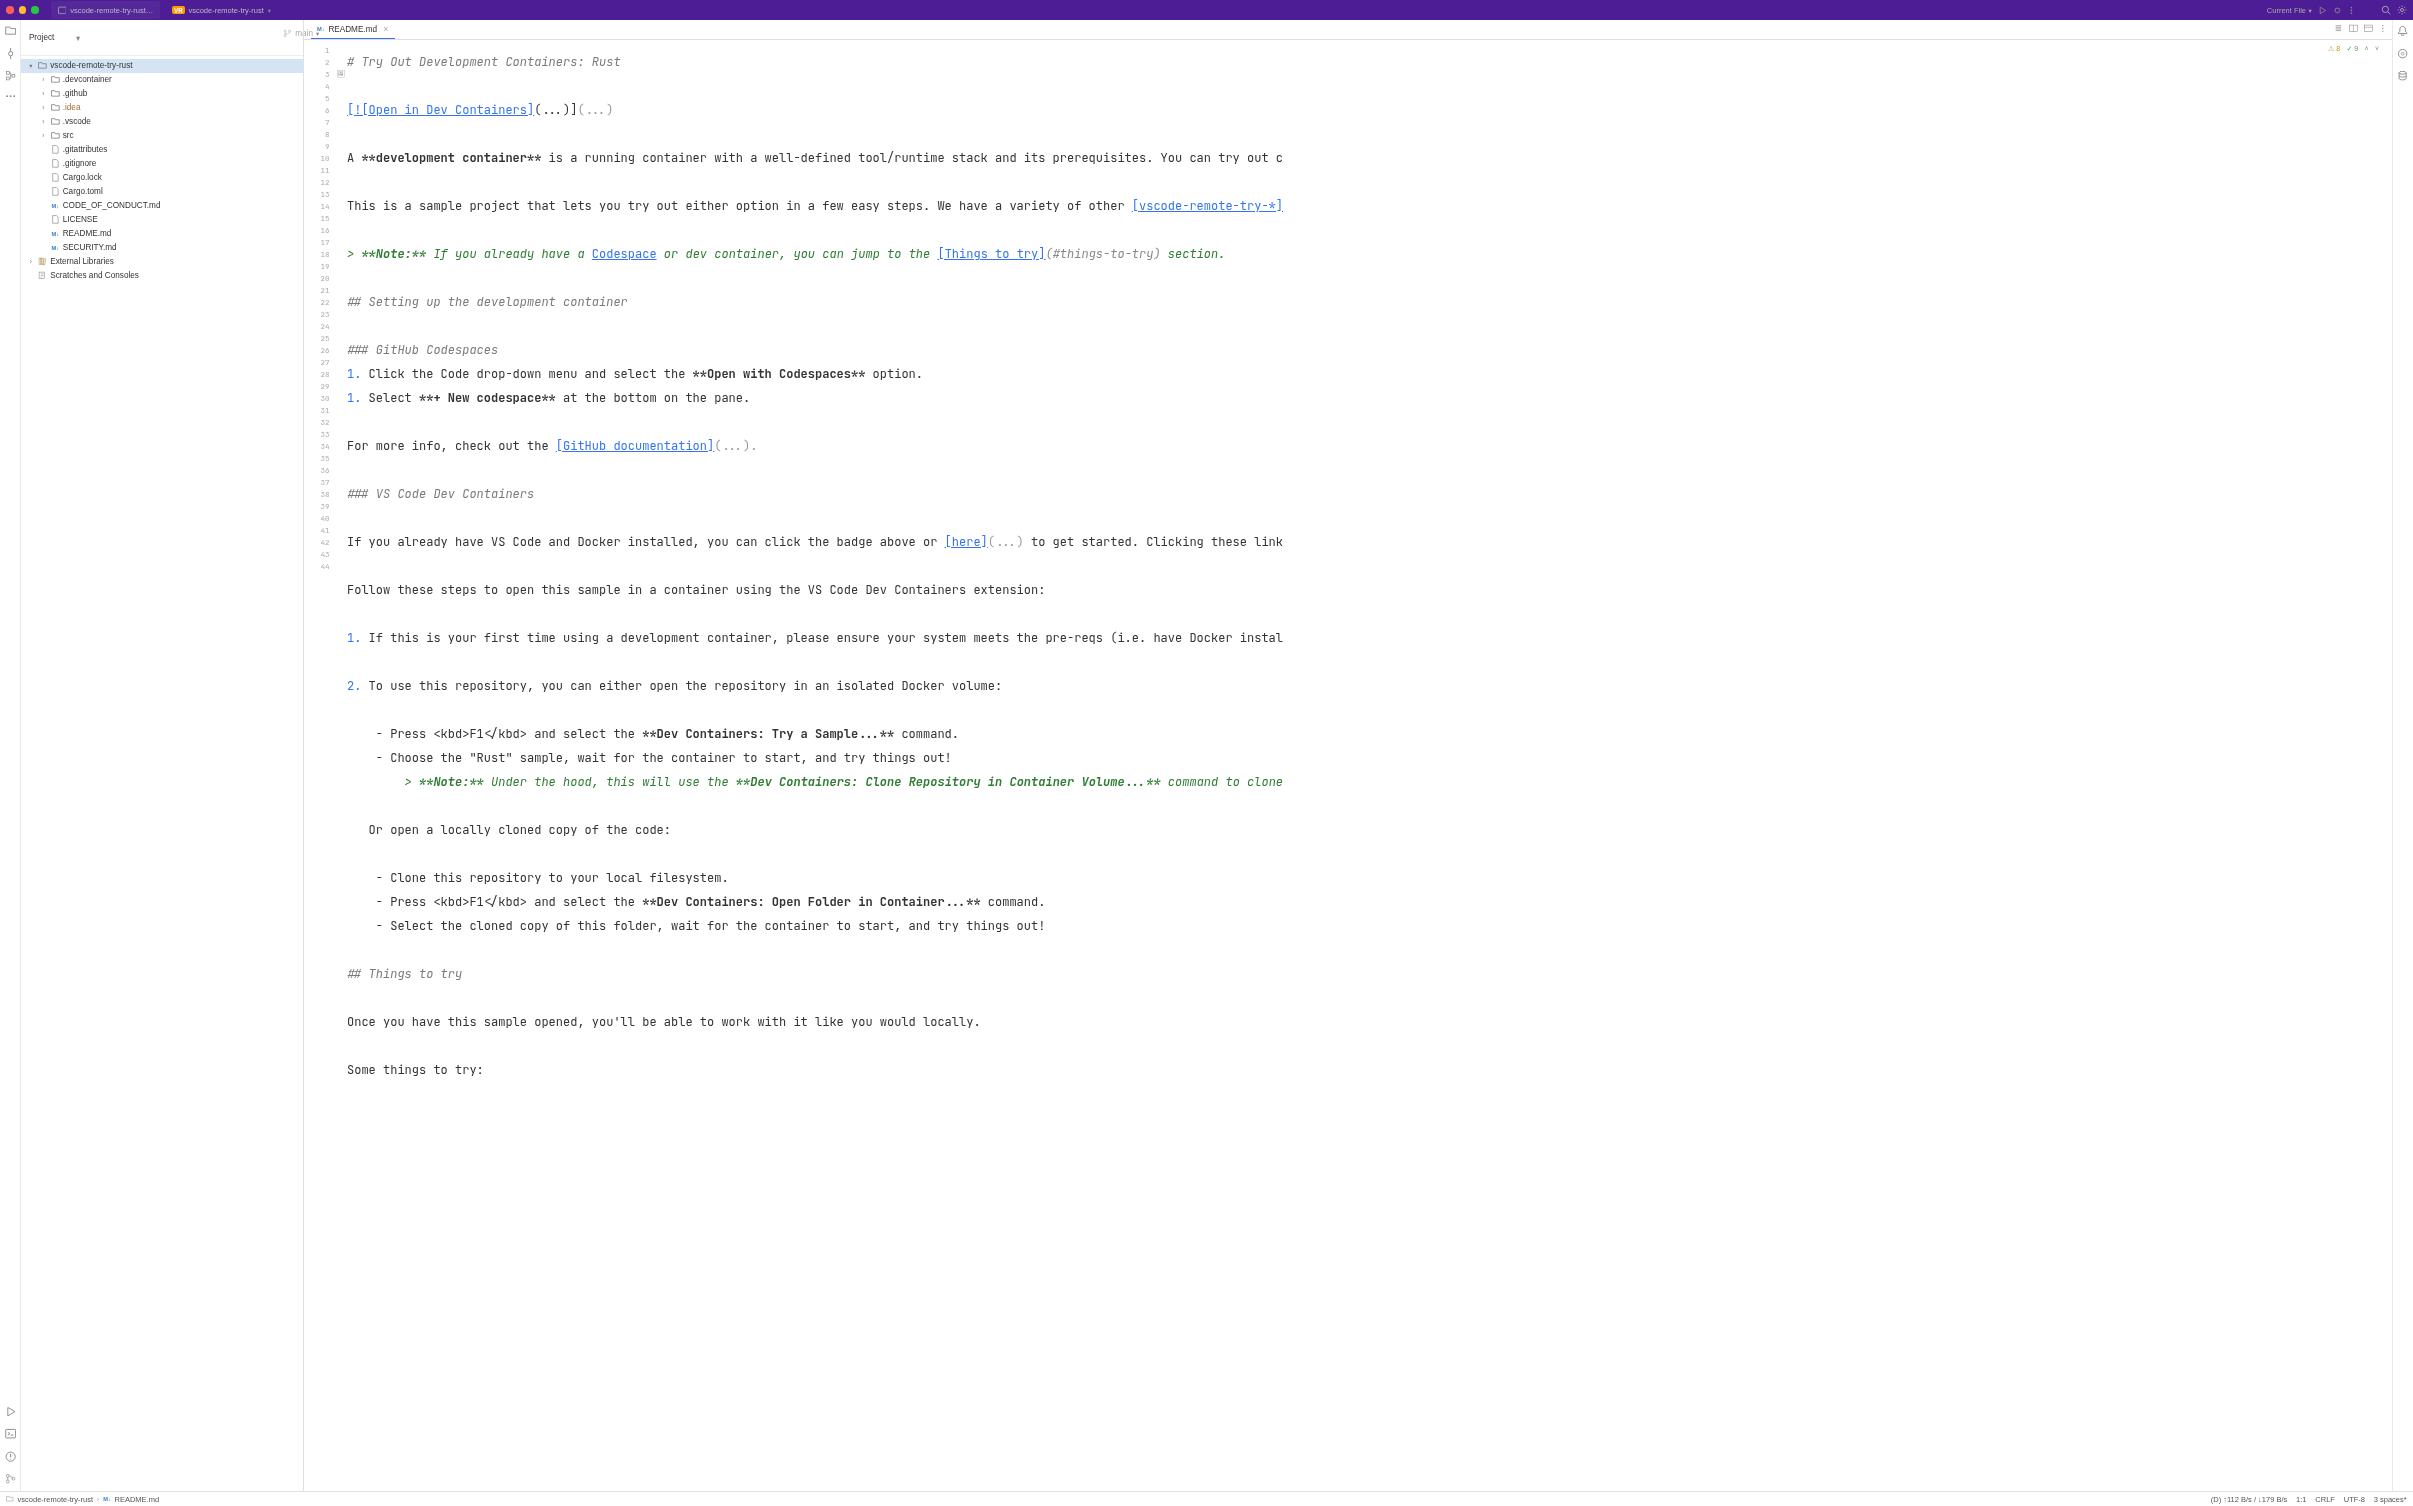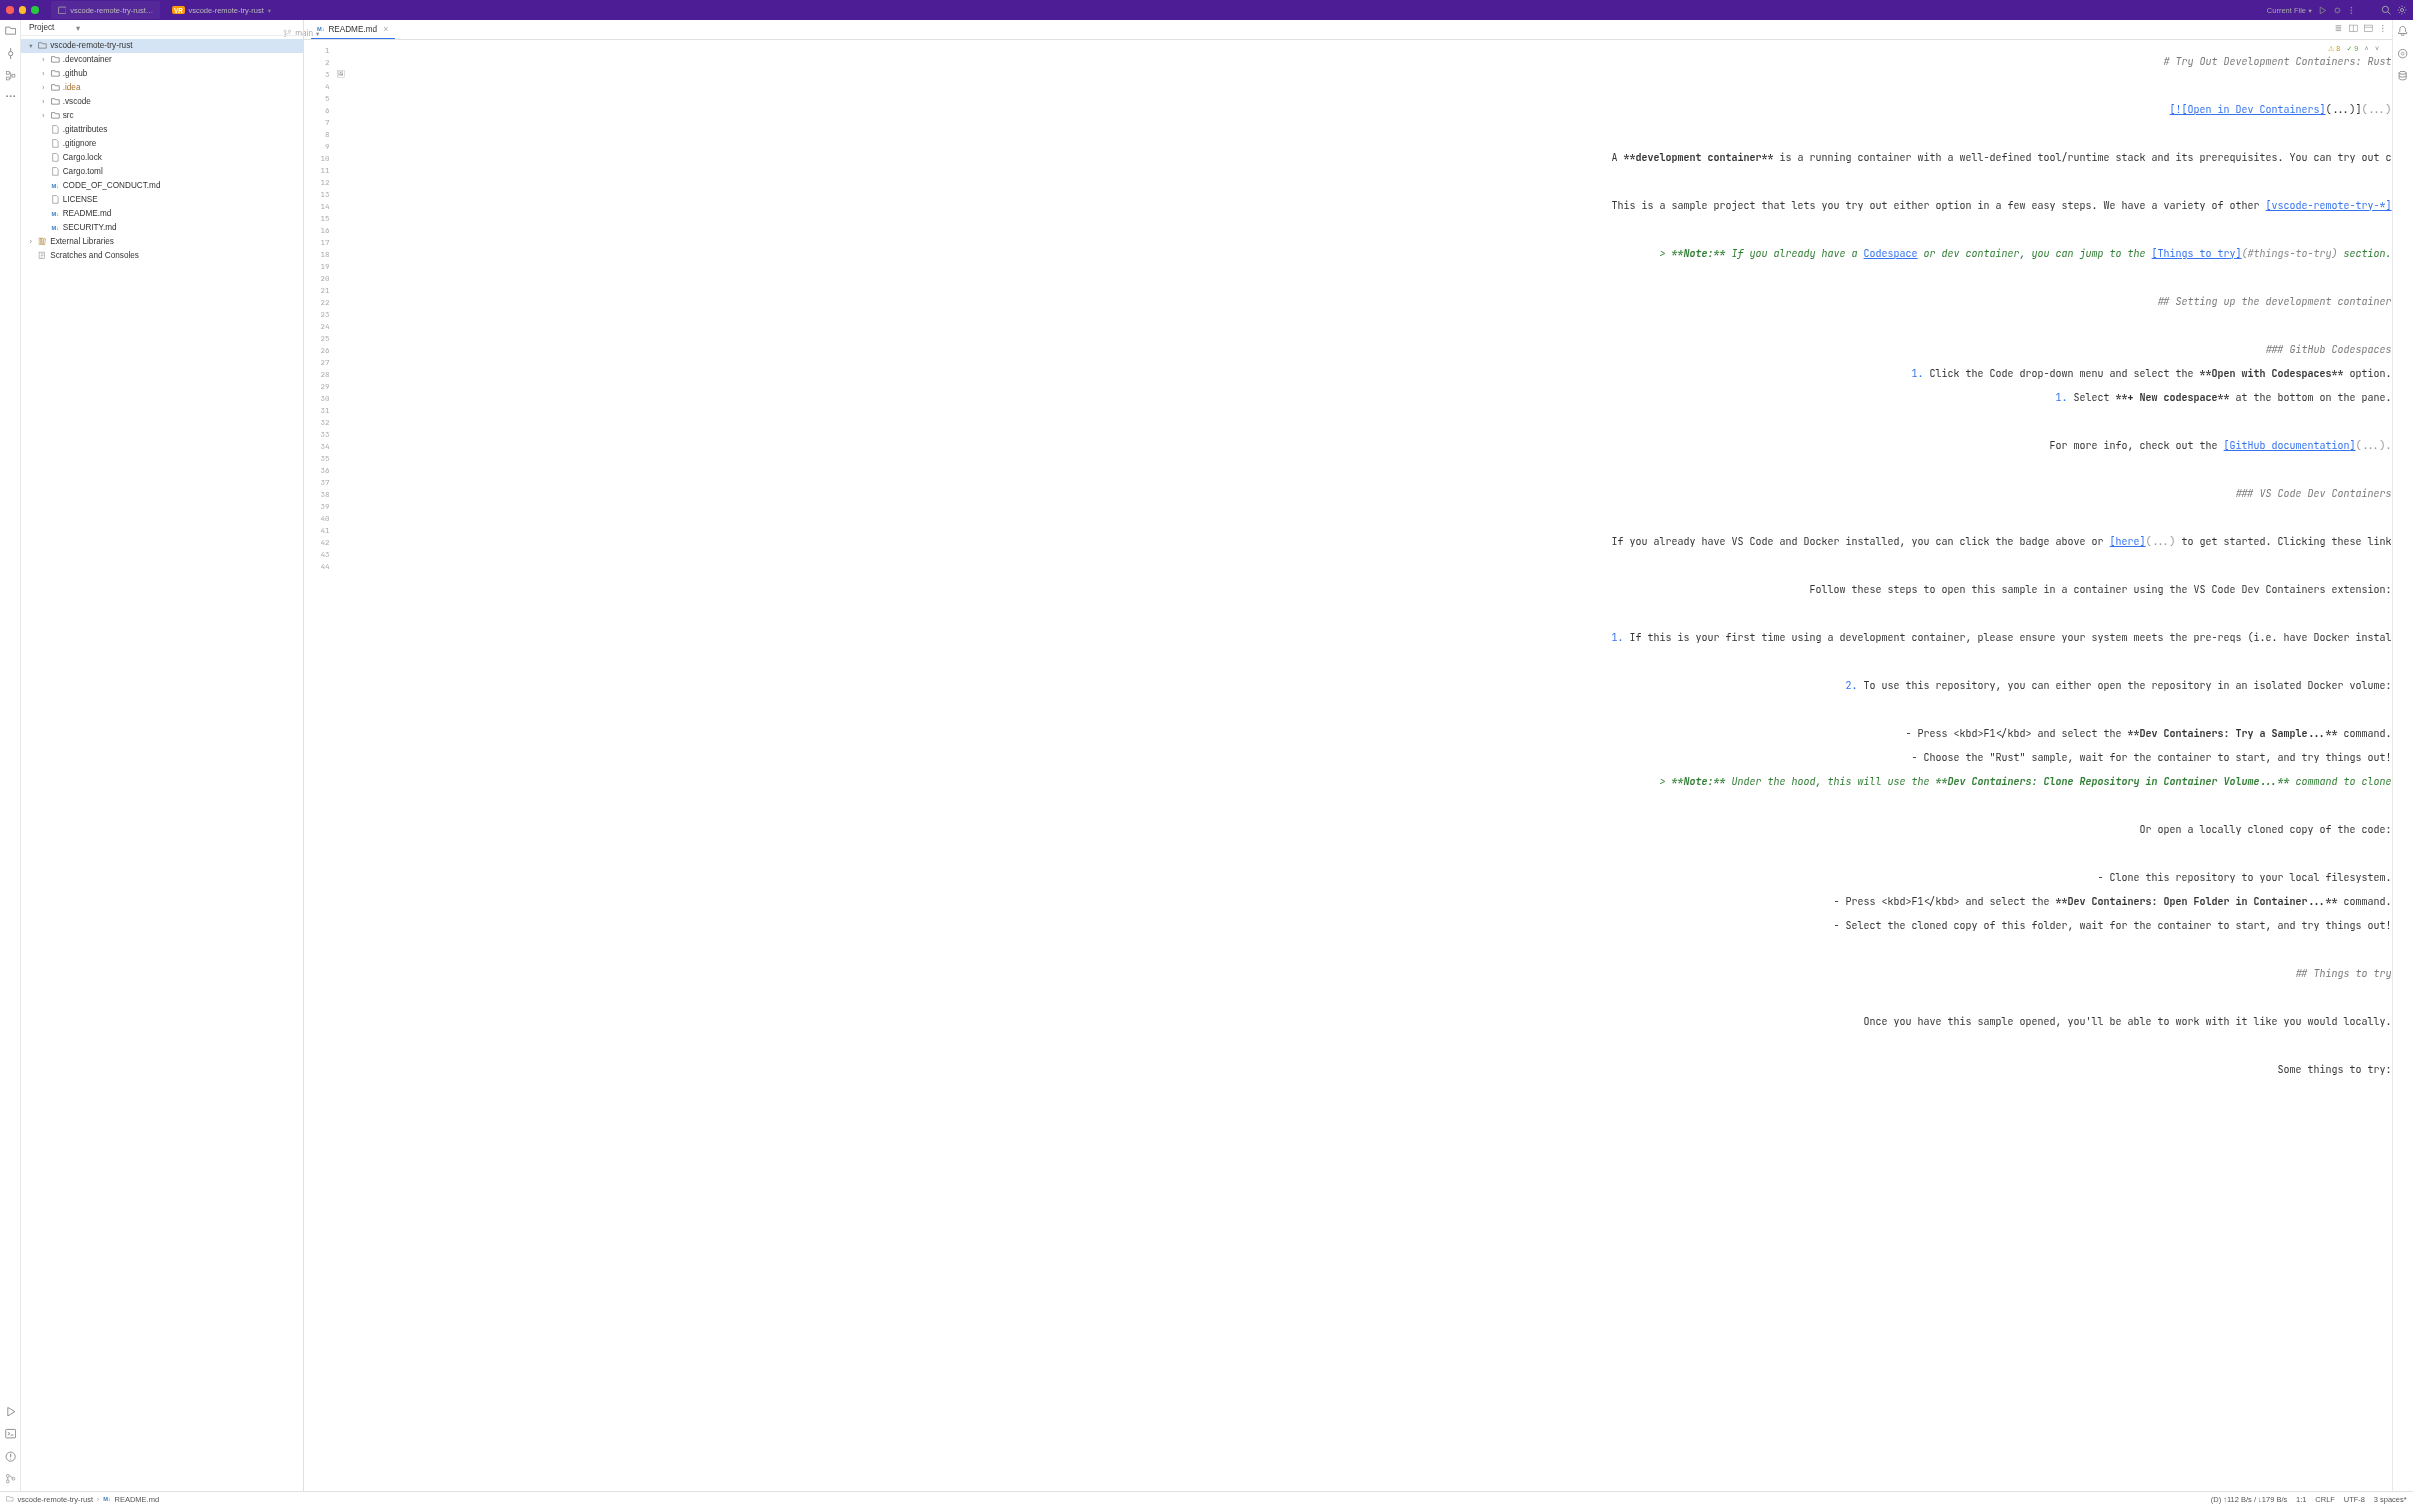--- a/index.html
+++ b/index.html
@@ -18,21 +18,21 @@
 .tb-ctrl { color: #aaa; display: flex; align-items: center; gap: 2.5px; font-size: 7.5px; }
 .tb-icon { color: #888; cursor: pointer; }
 .branch-pill { display: flex; align-items: center; gap: 3px; color: #aaa; margin-top: 47px; }
 
 .workspace { display: flex; height: calc(100vh - 20px - 15px); }
 .left-gutter { width: 21.4px; background: #fff; border-right: 0.6px solid #e8e8e8; display: flex; flex-direction: column; align-items: center; padding-top: 5px; gap: 11.3px; }
 .lg-icon { color: #888; cursor: pointer; }
 .lg-spacer { flex: 1; }
 
 .project-panel { width: 283px; border-right: 0.6px solid #e0e0e0; display: flex; flex-direction: column; }
-.project-header { height: 16px; display: flex; align-items: center; padding: 0 7.5px; font-weight: 500; border-bottom: 0.6px solid #eee; gap: 19px; }
+.project-header { height: 36px; display: flex; align-items: center; padding: 0 7.5px; font-weight: 500; border-bottom: 0.6px solid #eee; gap: 19px; }
 .proj-chev { margin-left: 2.5px; color: #888; }
 .tree { padding: 2.5px 0; overflow-y: auto; font-size: 8.2px; }
 .tree-row { display: flex; align-items: center; height: 14px; padding-left: 5px; gap: 2.5px; cursor: pointer; }
 .tree-row.selected { background: #d5e4f5; }
 .tree-indent { display: inline-block; }
 .tw { width: 8.8px; display: inline-block; text-align: center; color: #777; font-size: 6.3px; }
 .ficon { width: 10px; display: inline-flex; justify-content: center; color: #6e6e6e; }
 .ficon.md { color: #3b7fc4; font-size: 5.7px; font-weight: bold; }
 .ficon.folder { color: #6e6e6e; }
 .ficon.lib { color: #b28b3f; }
@@ -43,21 +43,21 @@
 .editor-area { flex: 1; display: flex; flex-direction: column; }
 .editor-tabs { height: 20px; border-bottom: 0.6px solid #e0e0e0; display: flex; align-items: flex-end; padding-left: 6.3px; position: relative; }
 .ed-tab { display: flex; align-items: center; gap: 3.8px; padding: 3.8px 6.3px; font-size: 8.2px; border-bottom: 1.9px solid #3574f0; }
 .ed-tab-icon { color: #3b7fc4; font-size: 5.7px; font-weight: bold; }
 .ed-close { color: #aaa; font-size: 8.8px; margin-left: 2.5px; cursor: pointer; }
 .ed-tabs-right { position: absolute; right: 5px; top: 3.8px; display: flex; gap: 6.3px; color: #888; }
 
 .editor-body { flex: 1; display: flex; position: relative; overflow: hidden; }
 .gutter { width: 30px; text-align: right; padding: 3.8px 5px 3.8px 0; color: #aaa; font-family: "JetBrains Mono", Menlo, monospace; font-size: 7.5px; line-height: 12px; user-select: none; background: #fff; }
 .gut-icons { width: 12.6px; padding-top: 3.8px; font-size: 7px; line-height: 12px; color: #888; text-align: center;}
-.code { flex: 1; padding: 3.8px 0; font-family: "JetBrains Mono", Menlo, monospace; font-size: 10px; line-height: 12px; white-space: pre; overflow-x: hidden; text-align: right; }
+.code { flex: 1; padding: 3.8px 0; font-family: "JetBrains Mono", Menlo, monospace; font-size: 12px; line-height: 12px; white-space: pre; overflow-x: hidden; }
 .code .c-h { color: #7a7a7a; font-style: italic; }
 .code .c-link { color: #3574f0; text-decoration: underline; }
 .code .c-grey { color: #999; }
 .code .c-bold { font-weight: bold; }
 .code .c-quote { color: #2e7d32; font-style: italic; }
 .code .c-num { color: #3574f0; }
 .code .c-anchor { color: #888; font-style: italic; }
 .ln { display: block; height: 12px; }
 
 .inspections { position: absolute; top: 3.8px; right: 8.8px; display: flex; gap: 6.3px; font-size: 7px; color: #777; background: #fff; padding: 1.3px 3.8px; border-radius: 2.5px; z-index: 2;}

